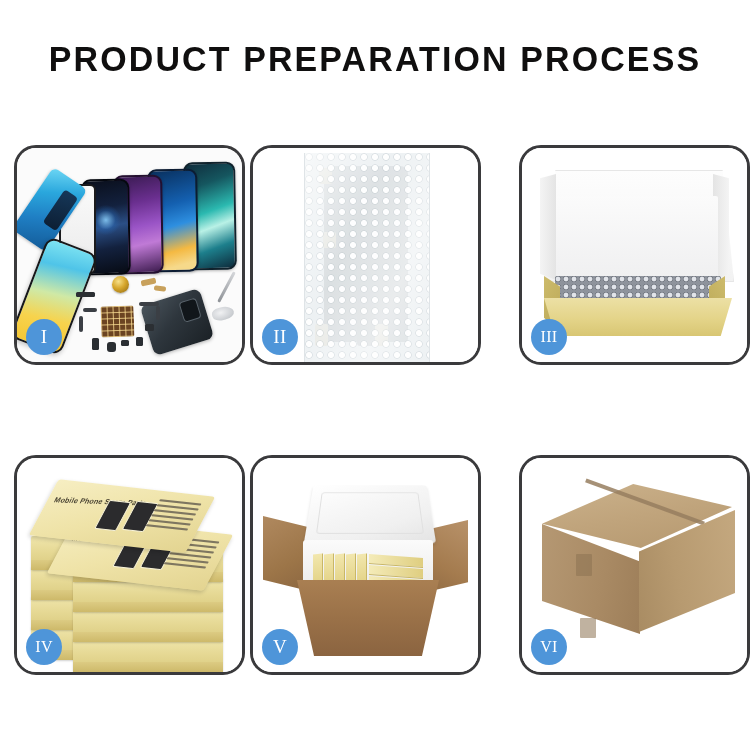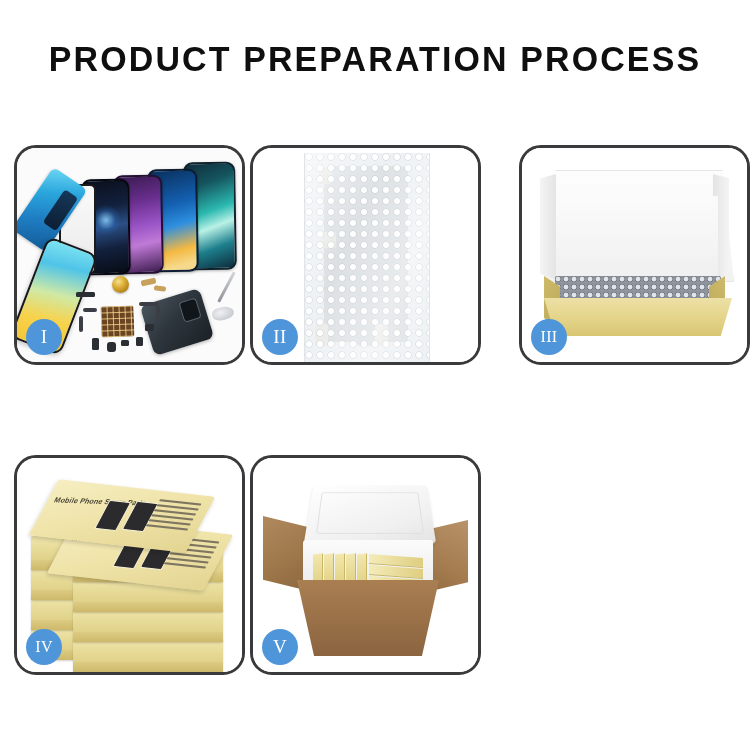--- a/index.html
+++ b/index.html
@@ -582,14 +582,26 @@
           <div class="ybar" style="left:46px;"></div>
           <div class="ybar flat" style="top:2px;"></div>
           <div class="ybar flat" style="top:13px;"></div>
           <div class="ybar flat" style="top:24px;"></div>
         </div>
         <div class="c5-body"></div>
       </div>
       <div class="badge">V</div>
     </div>
 
+    <div class="panel col-2">
+      <div class="panel-stage">
+        <div class="p6-bg"></div>
+        <div class="c6-top"></div>
+        <div class="c6-top-seam"></div>
+        <div class="c6-left"></div>
+        <div class="c6-right"></div>
+        <div class="c6-tape" style="left:54px;  top:96px;  width:16px; height:22px;"></div>
+        <div class="c6-tape" style="left:58px;  top:160px; width:16px; height:20px;"></div>
+      </div>
+      <div class="badge wide">VI</div>
+    </div>
   </div>
 </div>
 
 </body></html>

